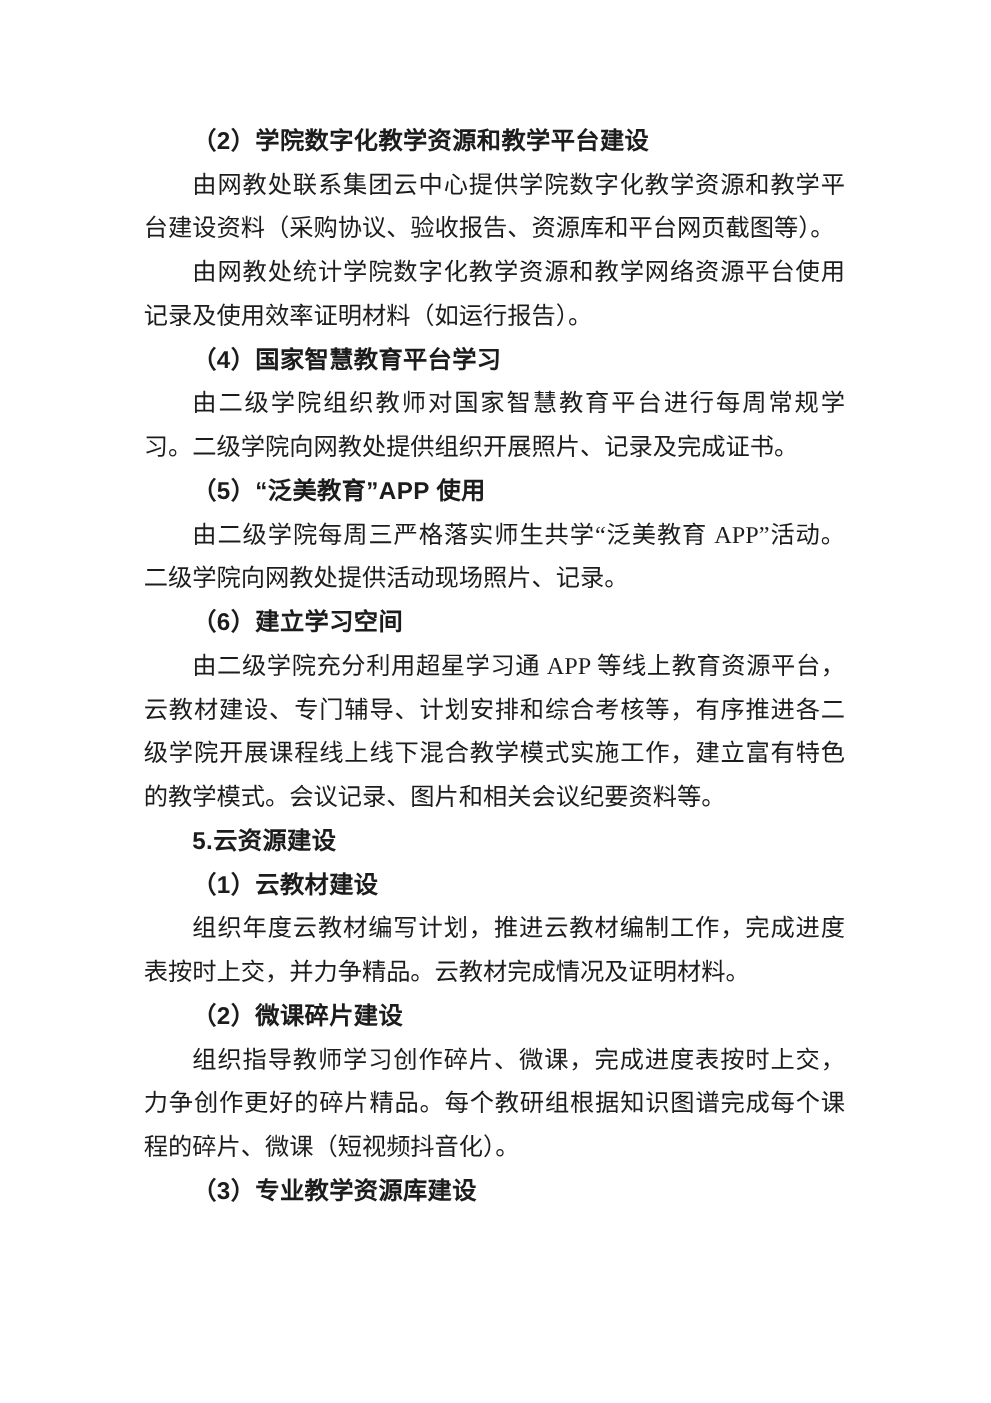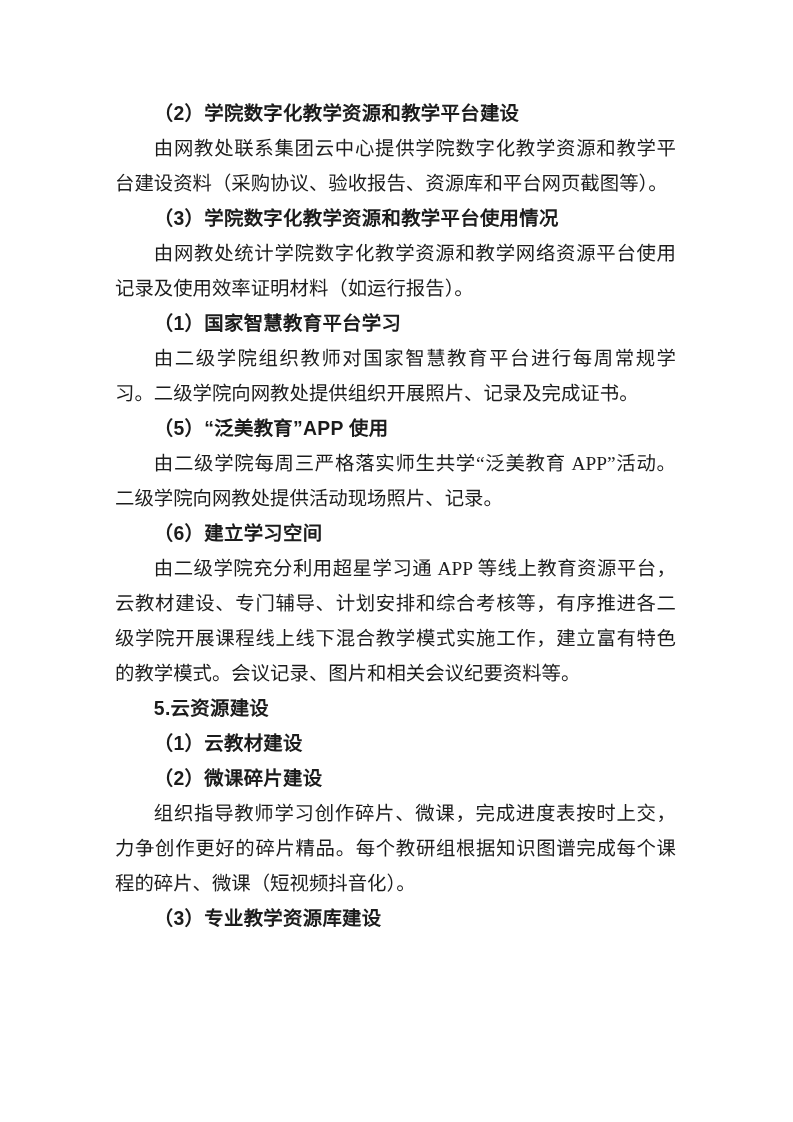--- a/index.html
+++ b/index.html
@@ -39,27 +39,27 @@
     text-align: left;
   }
 </style>
 </head>
 <body>
 
 <div class="page" style="background: rgb(255, 255, 255); padding-left: 47px;">
   <div class="doc-content" style="color: rgb(28, 28, 28);">
       <p class="heading">（2）学院数字化教学资源和教学平台建设</p>
       <p class="body">由网教处联系集团云中心提供学院数字化教学资源和教学平台建设资料（采购协议、验收报告、资源库和平台网页截图等）。</p>
-      <p class="heading">（3）学院数字化教学资源和教学平台使用情况</p>
       <p class="body">由网教处统计学院数字化教学资源和教学网络资源平台使用记录及使用效率证明材料（如运行报告）。</p>
-      <p class="heading">（1）国家智慧教育平台学习</p>
+      <p class="heading">（4）国家智慧教育平台学习</p>
       <p class="body">由二级学院组织教师对国家智慧教育平台进行每周常规学习。二级学院向网教处提供组织开展照片、记录及完成证书。</p>
       <p class="heading">（5）“泛美教育”APP 使用</p>
       <p class="body">由二级学院每周三严格落实师生共学“泛美教育 APP”活动。二级学院向网教处提供活动现场照片、记录。</p>
       <p class="heading">（6）建立学习空间</p>
       <p class="body">由二级学院充分利用超星学习通 APP 等线上教育资源平台，云教材建设、专门辅导、计划安排和综合考核等，有序推进各二级学院开展课程线上线下混合教学模式实施工作，建立富有特色的教学模式。会议记录、图片和相关会议纪要资料等。</p>
       <p class="heading">5.云资源建设</p>
       <p class="heading">（1）云教材建设</p>
+      <p class="body">组织年度云教材编写计划，推进云教材编制工作，完成进度表按时上交，并力争精品。云教材完成情况及证明材料。</p>
       <p class="heading">（2）微课碎片建设</p>
       <p class="body">组织指导教师学习创作碎片、微课，完成进度表按时上交，力争创作更好的碎片精品。每个教研组根据知识图谱完成每个课程的碎片、微课（短视频抖音化）。</p>
       <p class="heading">（3）专业教学资源库建设</p>
     </div>
 </div>
 
 </body></html>

